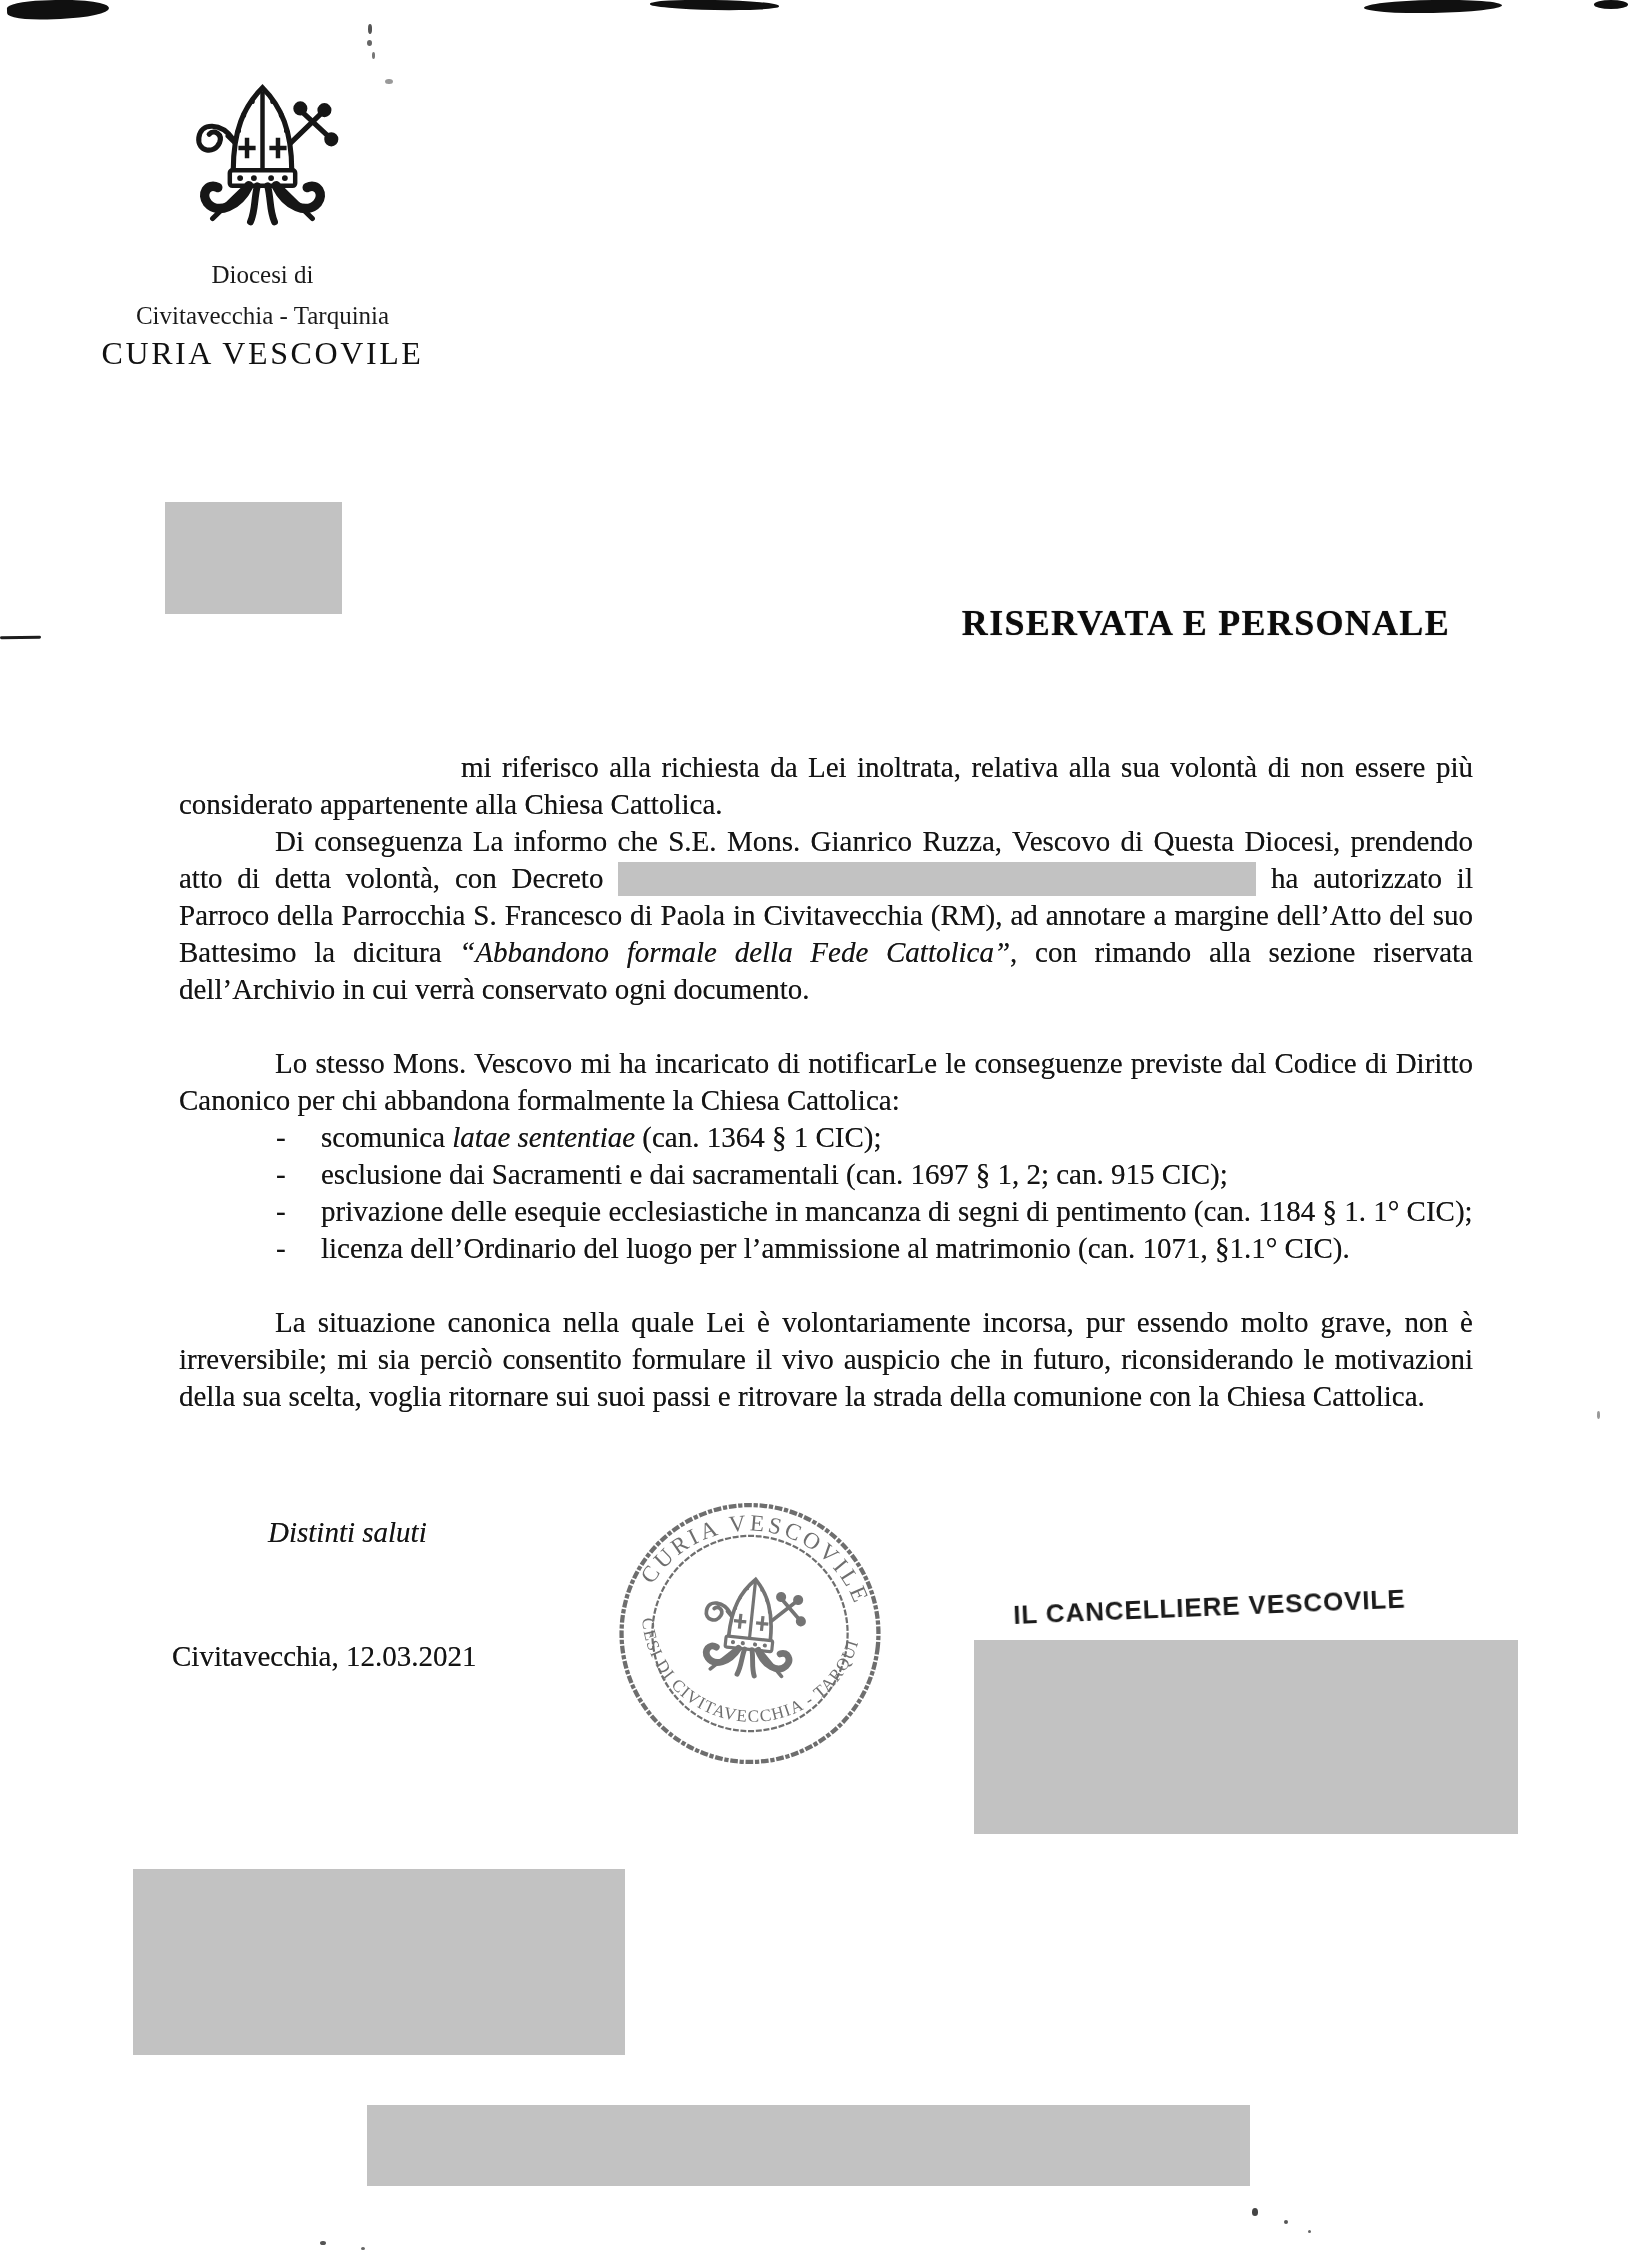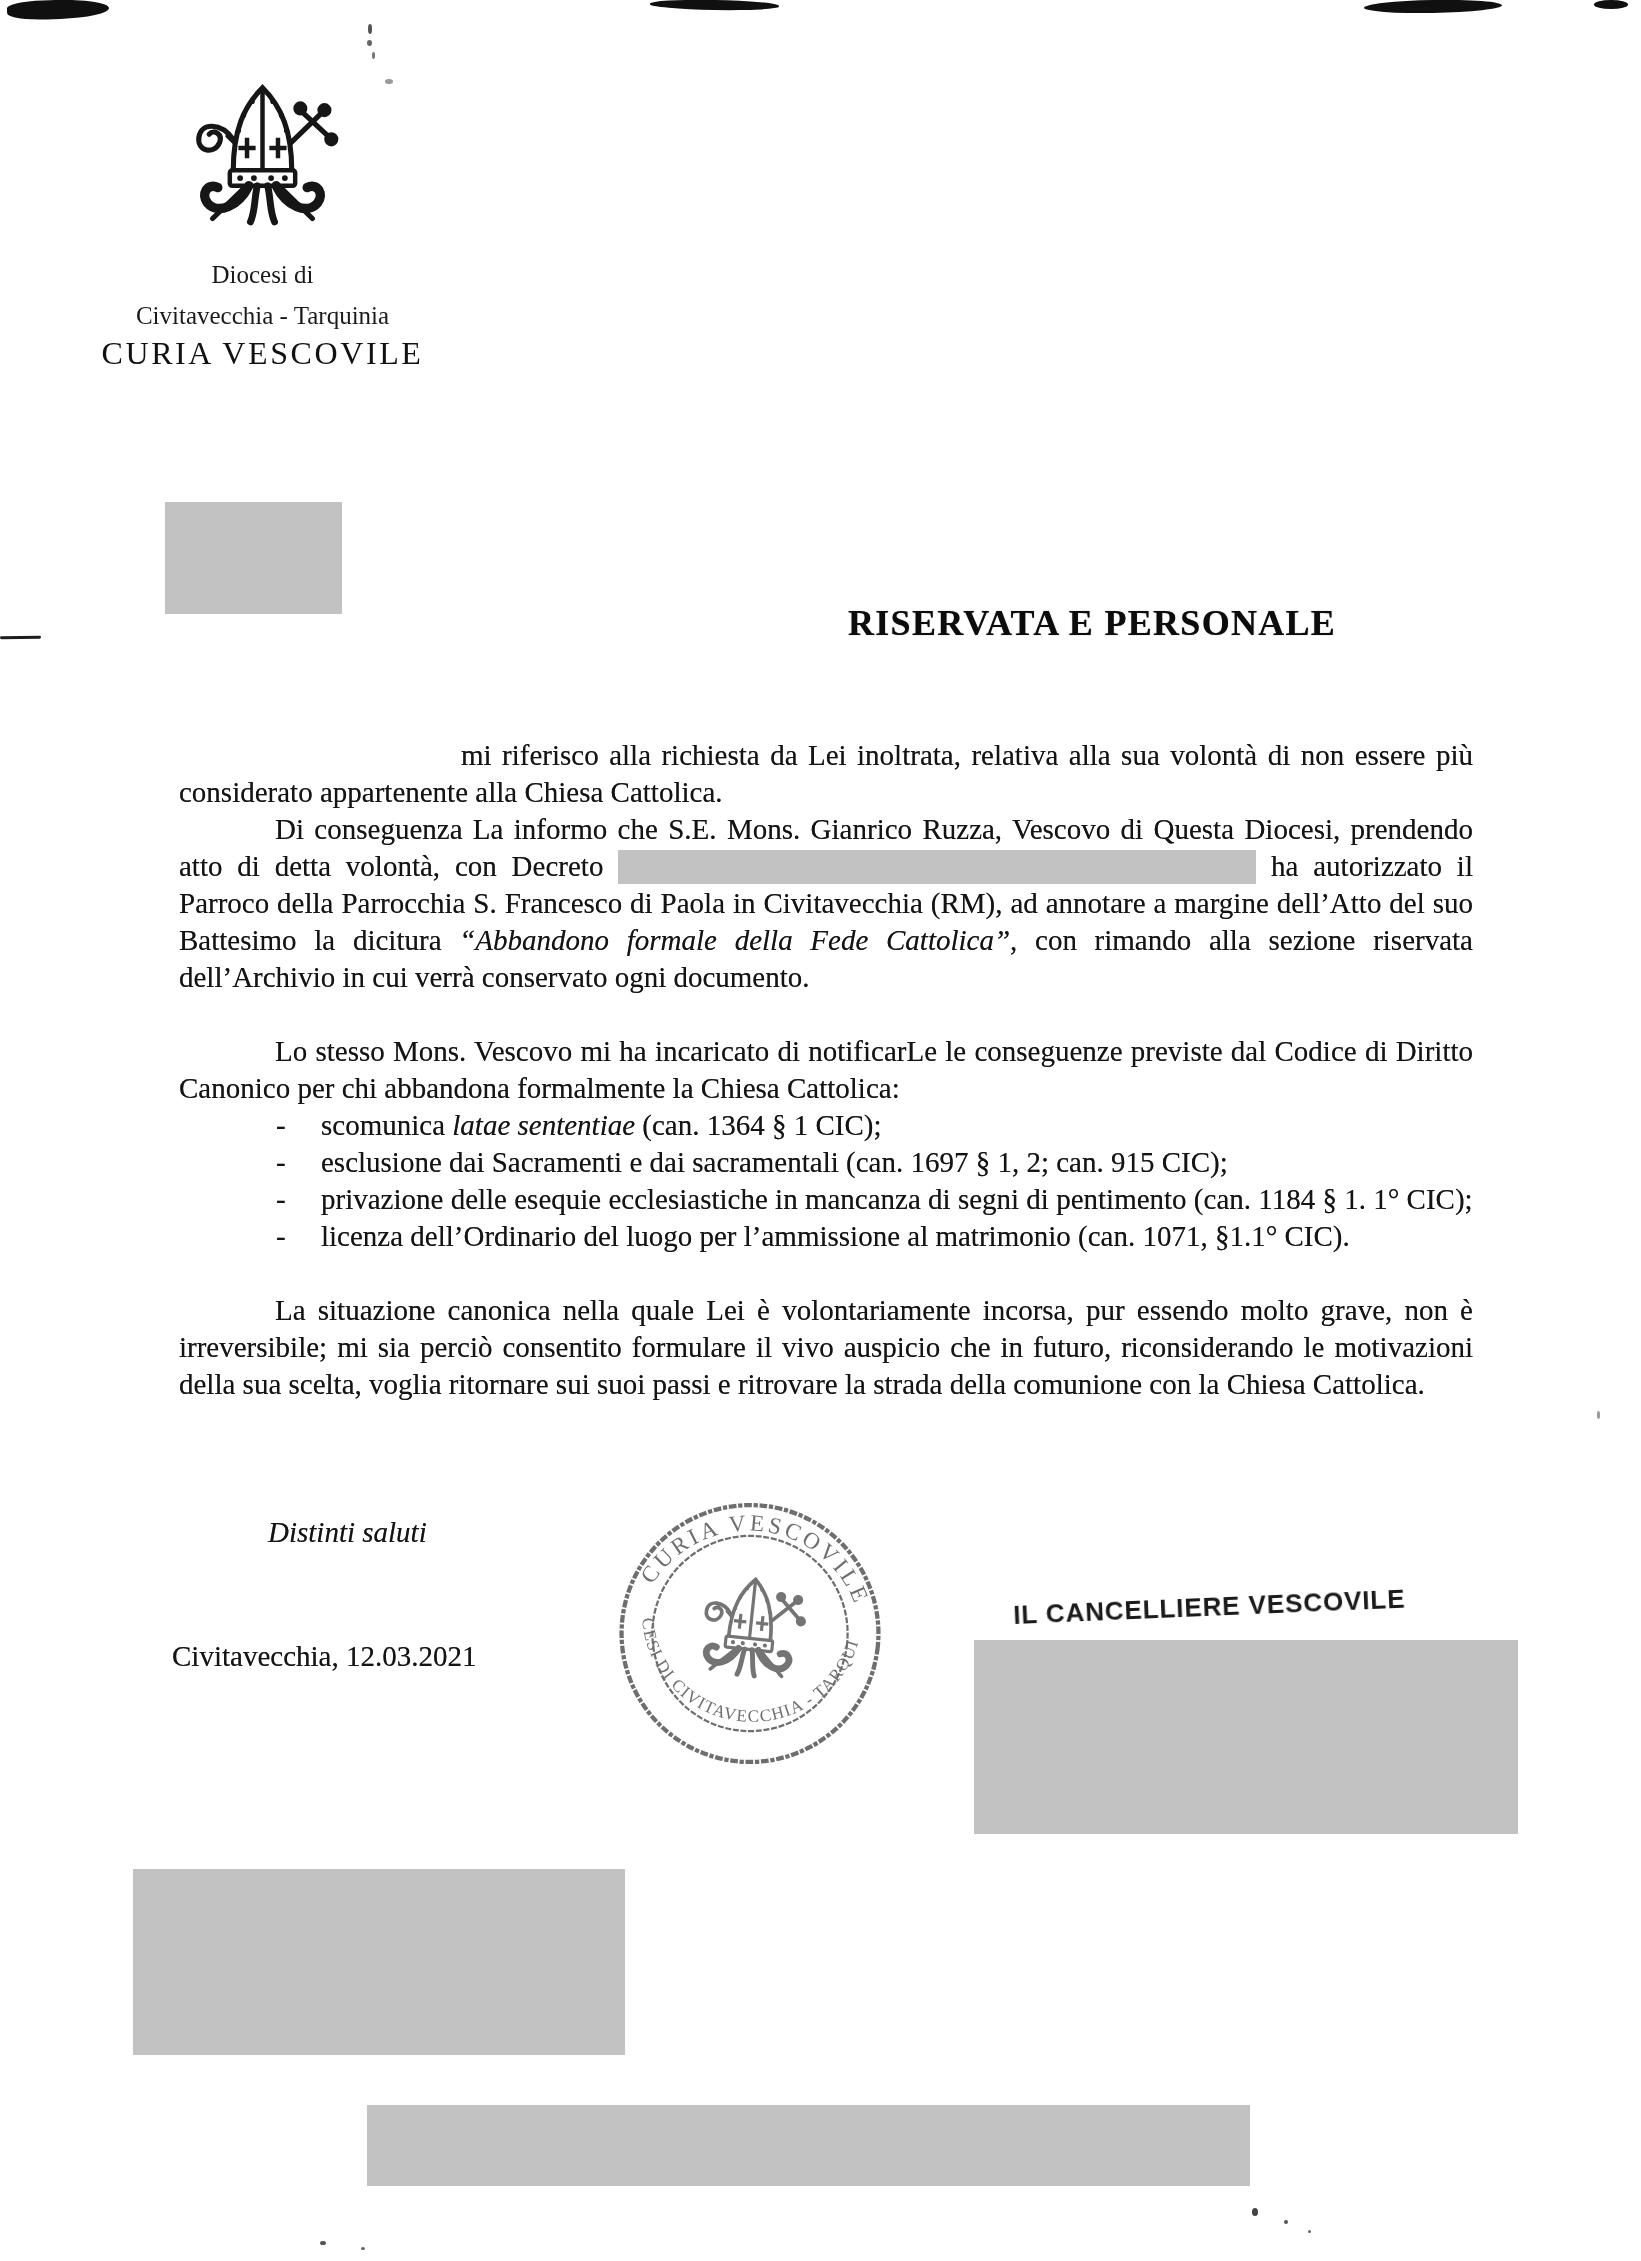--- a/index.html
+++ b/index.html
@@ -14,34 +14,34 @@
   }
   
   .letterhead{position:absolute;left:69px;top:74px;width:387px;text-align:center;}
   .letterhead svg.logo{display:block;margin:0 auto;width:185px;height:172px;color:#161616;}
   .lh1,.lh2{font-size:25px;line-height:33px;color:#1a1a1a;margin-top:8px;}
   .lh1{margin-top:12px;}
   .lh3{font-size:32px;line-height:38px;letter-spacing:2.6px;color:#111;margin-top:1.7px;}
   
   .classification{
     position:absolute;left:848px;top:602px;width:602px;
-    text-align:left;font-size:36px;font-weight:bold;letter-spacing:1.3px;
+    text-align:right;font-size:36px;font-weight:bold;letter-spacing:1.3px;
     color:#0c0c0c;text-shadow:0 0 0.9px rgba(0,0,0,.65);
     white-space:nowrap;
   }
   
   .body{
     position:absolute;left:179px;top:737px;width:1294px;
     font-size:29px;line-height:37px;
     text-align:justify;
     text-shadow:0 0 0.6px rgba(10,10,10,.6);
   }
   .salutation{text-align:left;}
   .para{margin:0;}
-  .para.deep{text-indent:282px;}
+  .para.deep{text-indent:282px;margin-top:12px;}
   .para.normal{text-indent:96px;}
   .para.gap,.clist+.para{margin-top:37px;}
   .para.gap{margin-top:37px;}
   .it{font-style:italic;}
   .clist{margin:0;}
   .citem{position:relative;padding-left:142px;text-align:justify;}
   .citem .dash{position:absolute;left:97px;top:0;}
   
   .redact{position:absolute;background:#c2c2c2;}
   .redact-inline{

